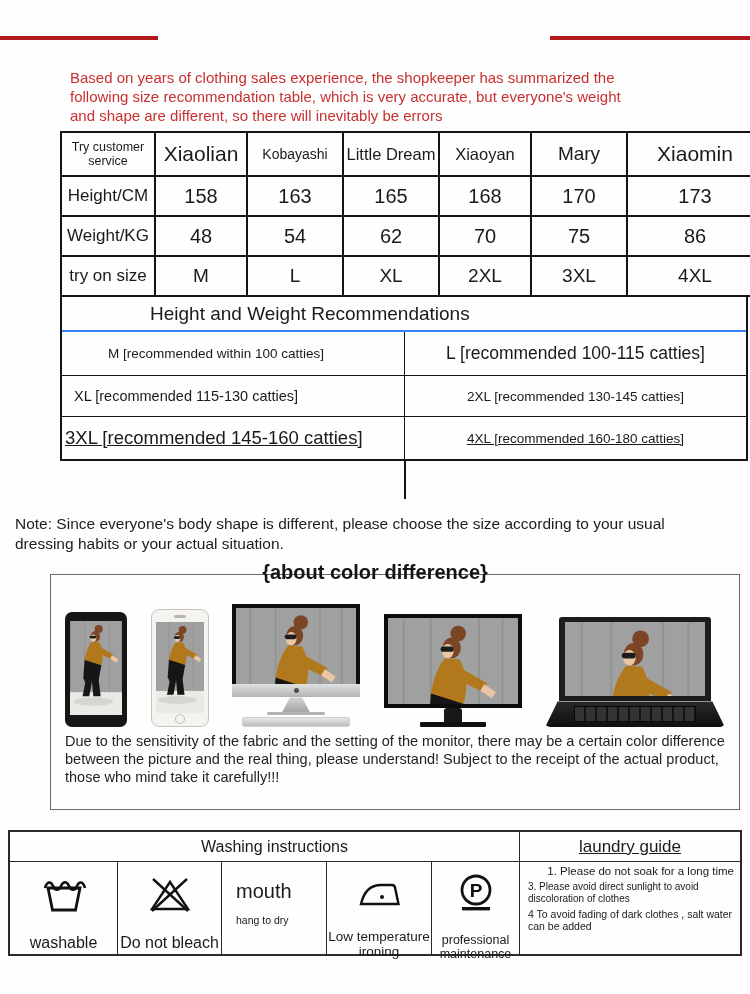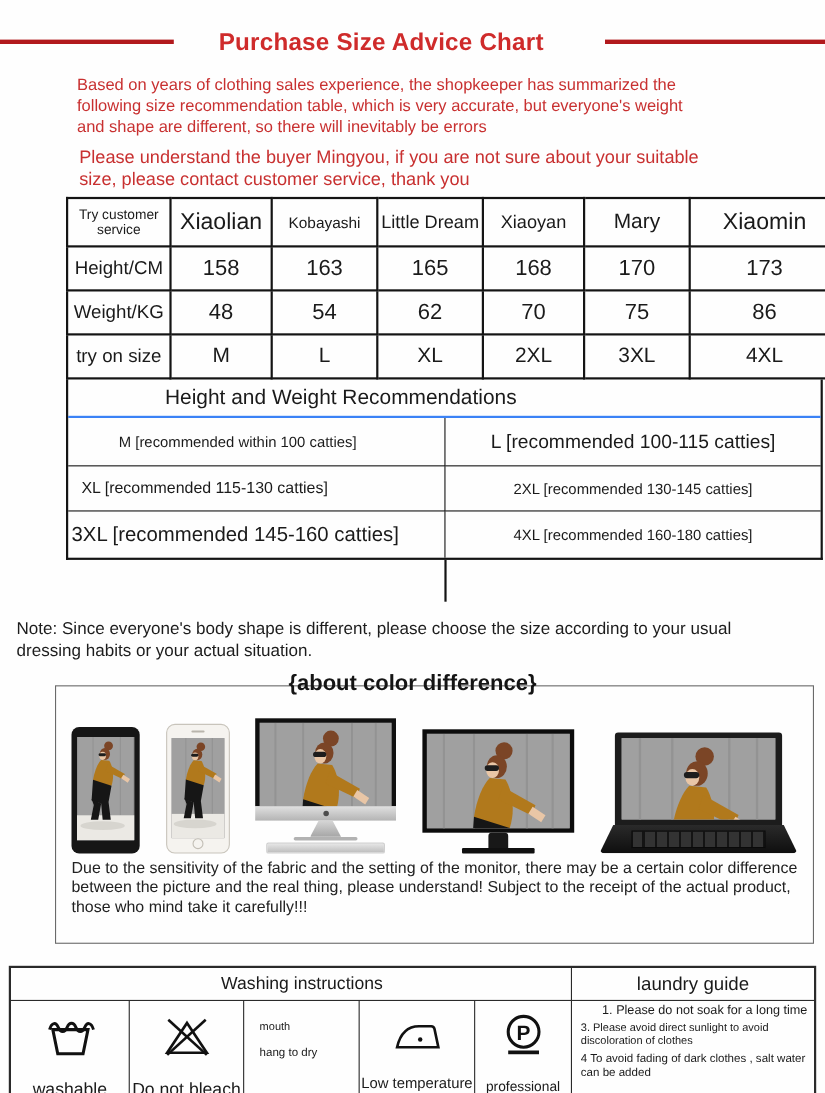--- a/index.html
+++ b/index.html
@@ -29,21 +29,21 @@
   .row-label{font-size:17px;} .cell-val{font-size:20px;}
   .sizerow .cell-val{font-size:19px;}
 
   
   .rec{width:688px;margin-left:60px;border:2px solid #141414;border-top:none;box-sizing:border-box;}
   .rec-title{height:33px;line-height:33px;border-bottom:2px solid #3b82f6;font-size:19px;padding-left:88px;}
   .rec-grid{display:grid;grid-template-columns:343px 341px;}
   .rec-cell{border-right:1.5px solid #141414;border-bottom:1.5px solid #141414;
             display:flex;align-items:center;box-sizing:border-box;}
   .rec-cell.right{border-right:none;justify-content:center;text-align:center;}
-  .rec-cell.last{border-bottom:none;}
+  .rec-cell.last{border-bottom:none;text-decoration:underline;}
   .rc0{height:44px;padding-left:46px;font-size:13.5px;line-height:1.3;}
   .rc0 span{display:block;width:218px;}
   .rc1{height:44px;font-size:17.5px;}
   .rc2{height:41px;padding-left:12px;font-size:14.5px;}
   .rc3{height:41px;font-size:13.5px;}
   .rc4{height:42px;padding-left:3px;font-size:18.5px;}
   .rc5{height:42px;font-size:13.5px;}
   .tail-line{width:2px;height:38px;background:#141414;margin-left:404px;}
 
   
@@ -84,27 +84,27 @@
   .laptop-kb{width:120px;height:14px;background:repeating-linear-gradient(90deg,#333 0 9px,#141414 9px 11px);
              border:1px solid #0a0a0a;}
 
   .cd-text{margin-top:6px;font-size:14.5px;line-height:1.22;color:#222;}
 
   
   .wash{margin:20px 0 0 8px;width:734px;border:2px solid #2a2a2a;box-sizing:border-box;
         display:grid;grid-template-columns:108px 104px 105px 105px 88px 1fr;grid-template-rows:30px 92px;}
   .wash-hdr{grid-column:1/6;border-bottom:1px solid #2a2a2a;border-right:1px solid #2a2a2a;
             display:flex;align-items:center;justify-content:center;font-size:16px;padding-left:20px;}
-  .guide-hdr{grid-column:6/7;border-bottom:1px solid #2a2a2a;display:flex;align-items:center;justify-content:center;font-size:17px;}
+  .guide-hdr{grid-column:6/7;border-bottom:1px solid #2a2a2a;display:flex;align-items:center;justify-content:center;font-size:17px;text-decoration:underline;}
   .wash-cell{border-right:1px solid #2a2a2a;display:flex;flex-direction:column;align-items:center;
              justify-content:flex-start;padding-top:12px;box-sizing:border-box;text-align:center;}
   .wash-cell .lbl{margin-top:20px;line-height:1.1;}
   .wc1 .lbl{font-size:16px;} .wc2 .lbl{font-size:16px;}
   .wc3{align-items:flex-start;padding-left:14px;text-align:left;}
-  .wc3 .lbl{margin-top:6px;font-size:10px;}
+  .wc3 .lbl{margin-top:6px;font-size:20px;}
   .wc3 .sub{margin-top:12px;font-size:10.5px;line-height:1.15;}
   .wc4 .lbl{font-size:13.5px;} .wc5 .lbl{font-size:12.5px;}
   .guide-cell{padding:3px 6px 2px 8px;box-sizing:border-box;}
   .g1{font-size:11.5px;line-height:1.2;text-align:right;}
   .g2{font-size:9.5px;line-height:1.2;margin-top:2px;}
   .g3{font-size:10px;line-height:1.2;margin-top:2px;}
   .g4{font-size:10.5px;line-height:1.2;margin-top:3px;}
   .icon-slot{height:40px;display:flex;align-items:center;justify-content:center;}
 </style>
 </head>
@@ -132,26 +132,24 @@
         <path d="M53,37 L76,50 73,57 50,46 Z" fill="#b1791c"></path>
         <path d="M74,51 L83,57 80,62 71,56 Z" fill="#e9c6a6"></path>
         <path d="M33,58 L58,66 54,88 57,112 46,112 44,90 31,86 Z" fill="#161616"></path>
         <path d="M31,84 L44,90 40,112 30,112 34,92 Z" fill="#161616"></path>
       </symbol>
     </defs>
   </svg>
 
   <div class="title-band">
     <div class="rule rule-left"></div>
-    <div class="page-title">Purchase Size Advice Chart</div>
     <div class="rule rule-right"></div>
   </div>
 
   <p class="intro-1">Based on years of clothing sales experience, the shopkeeper has summarized the following size recommendation table, which is very accurate, but everyone's weight and shape are different, so there will inevitably be errors</p>
-  <p class="intro-2">Please understand the buyer Mingyou, if you are not sure about your suitable size, please contact customer service, thank you</p>
 
   <table class="size">
     <tbody>
         <tr class="hdr">
       <th class="c0 h-service">Try customer service</th>
       <th class="c1 h-xiaolian">Xiaolian</th>
       <th class="c2 h-kobayashi">Kobayashi</th>
       <th class="c3 h-littledream">Little Dream</th>
       <th class="c4 h-xiaoyan">Xiaoyan</th>
       <th class="c5 h-mary">Mary</th>

